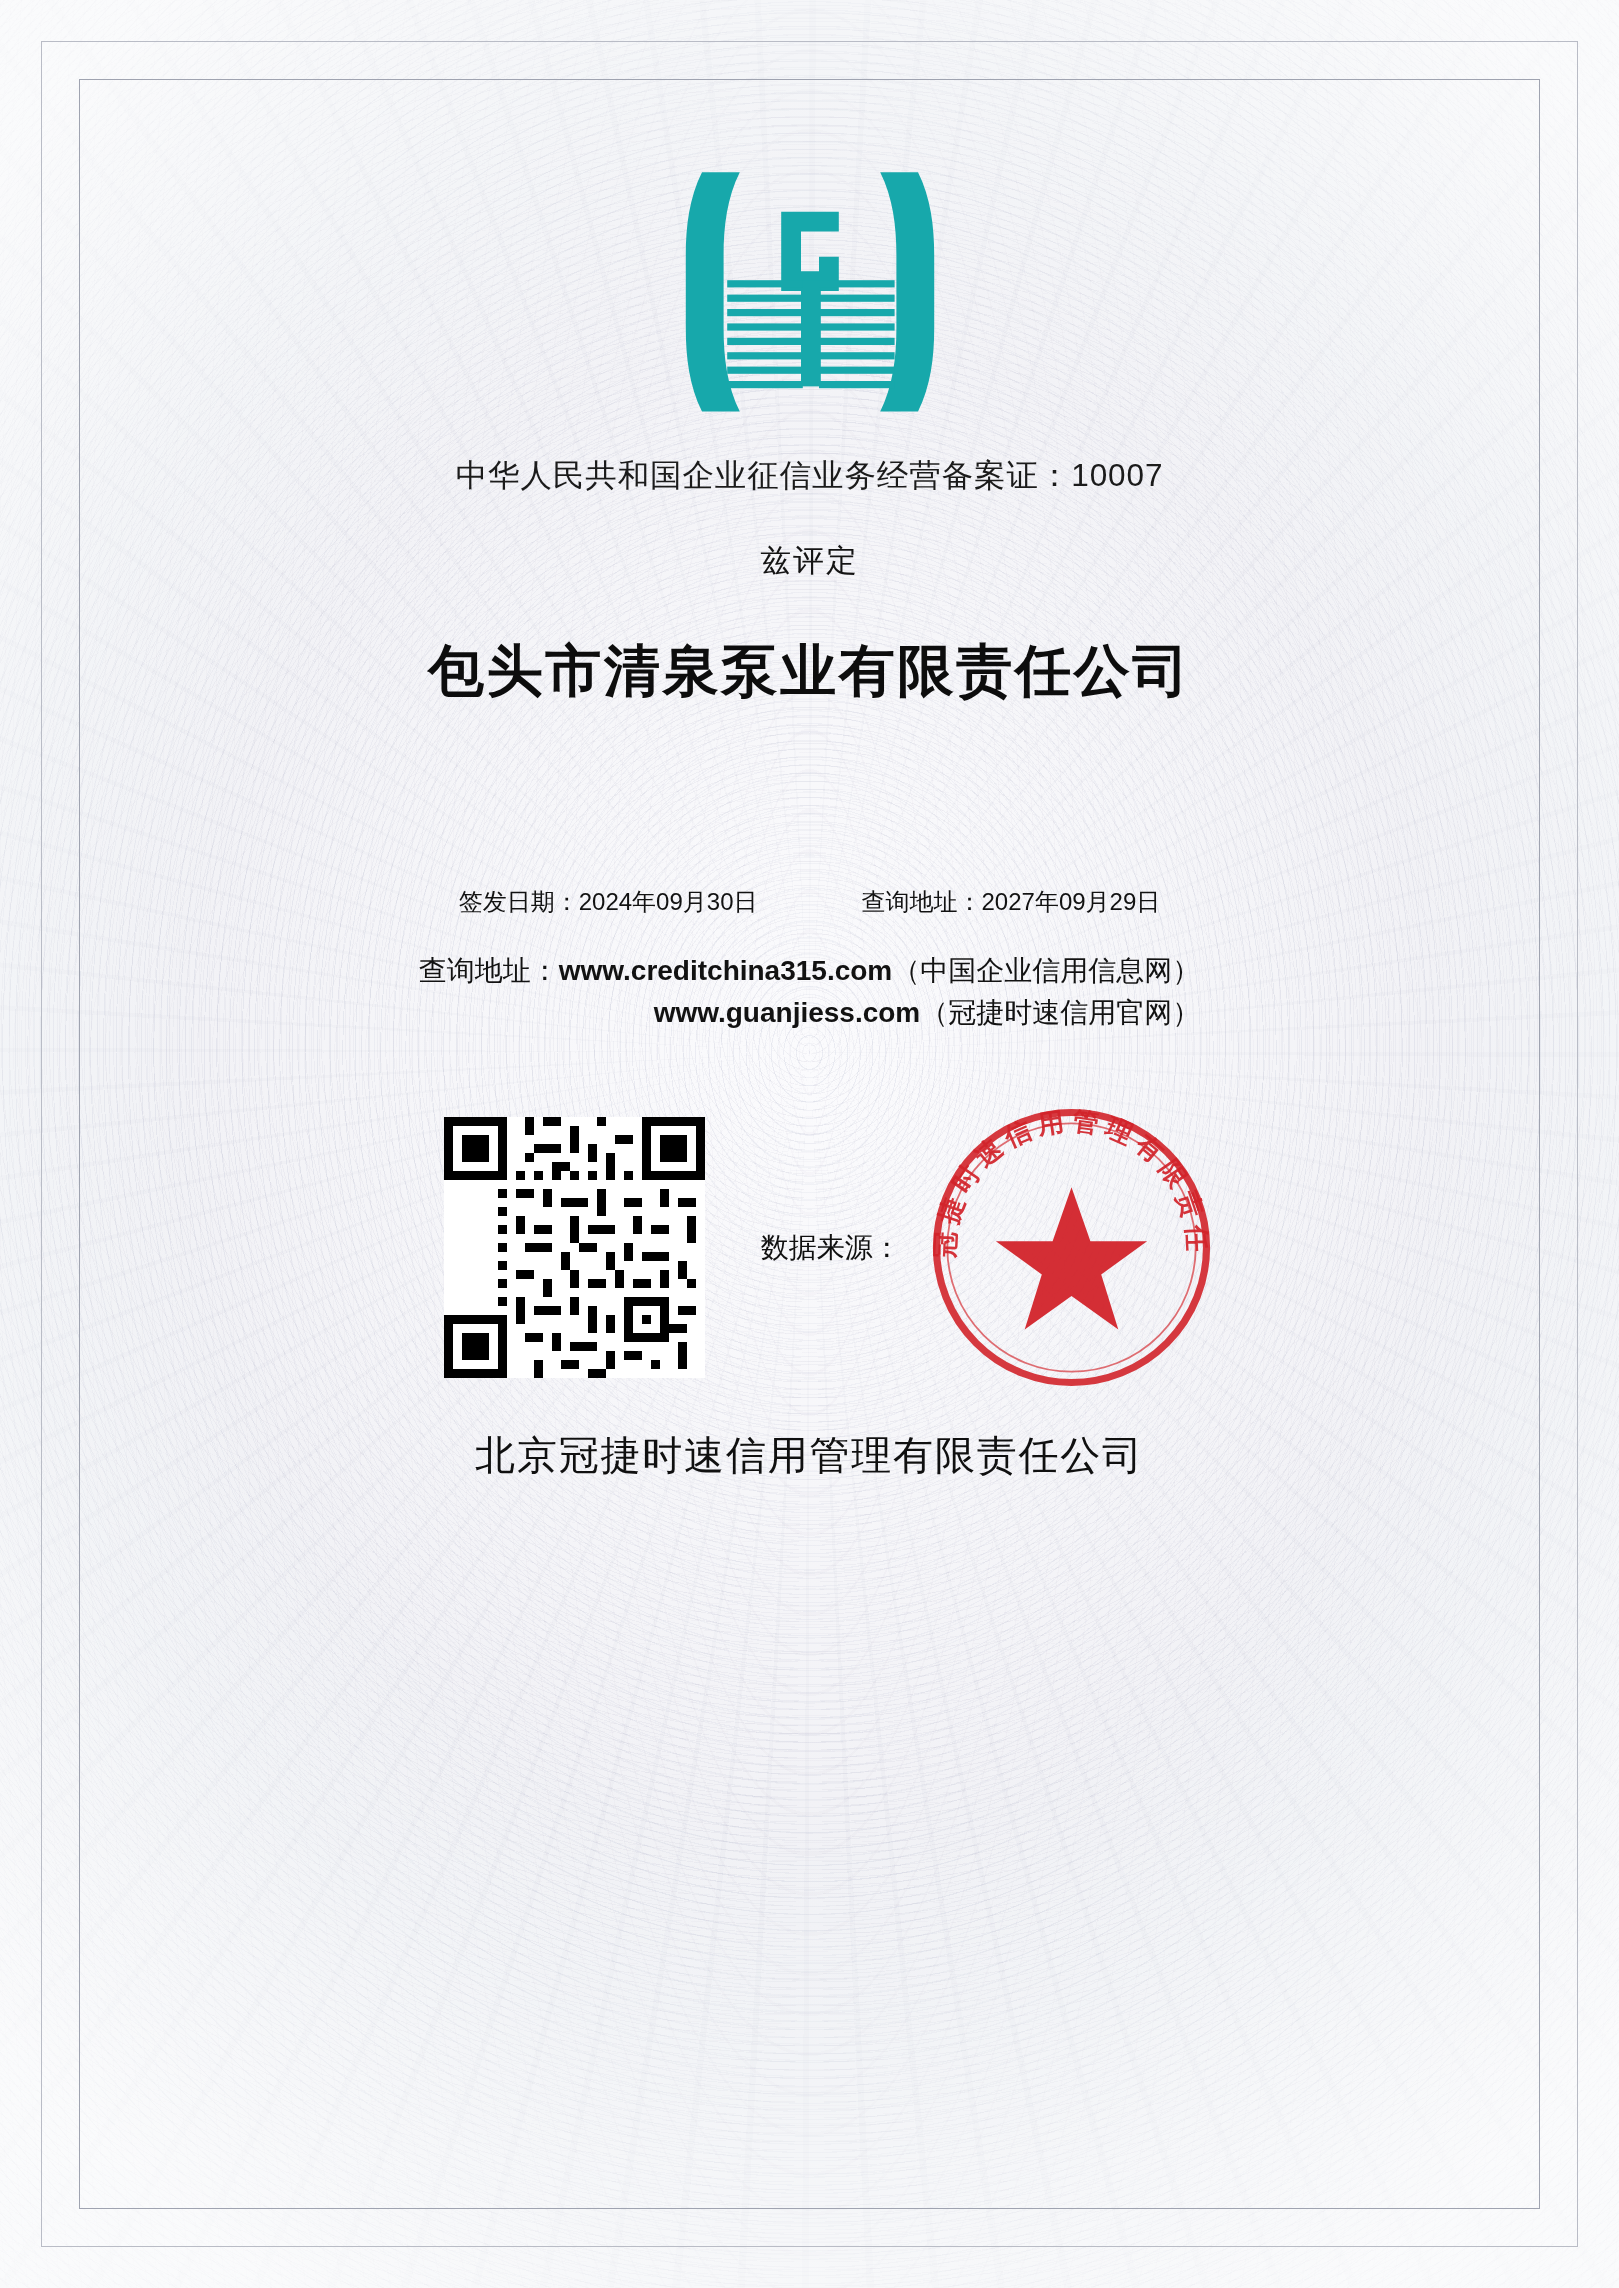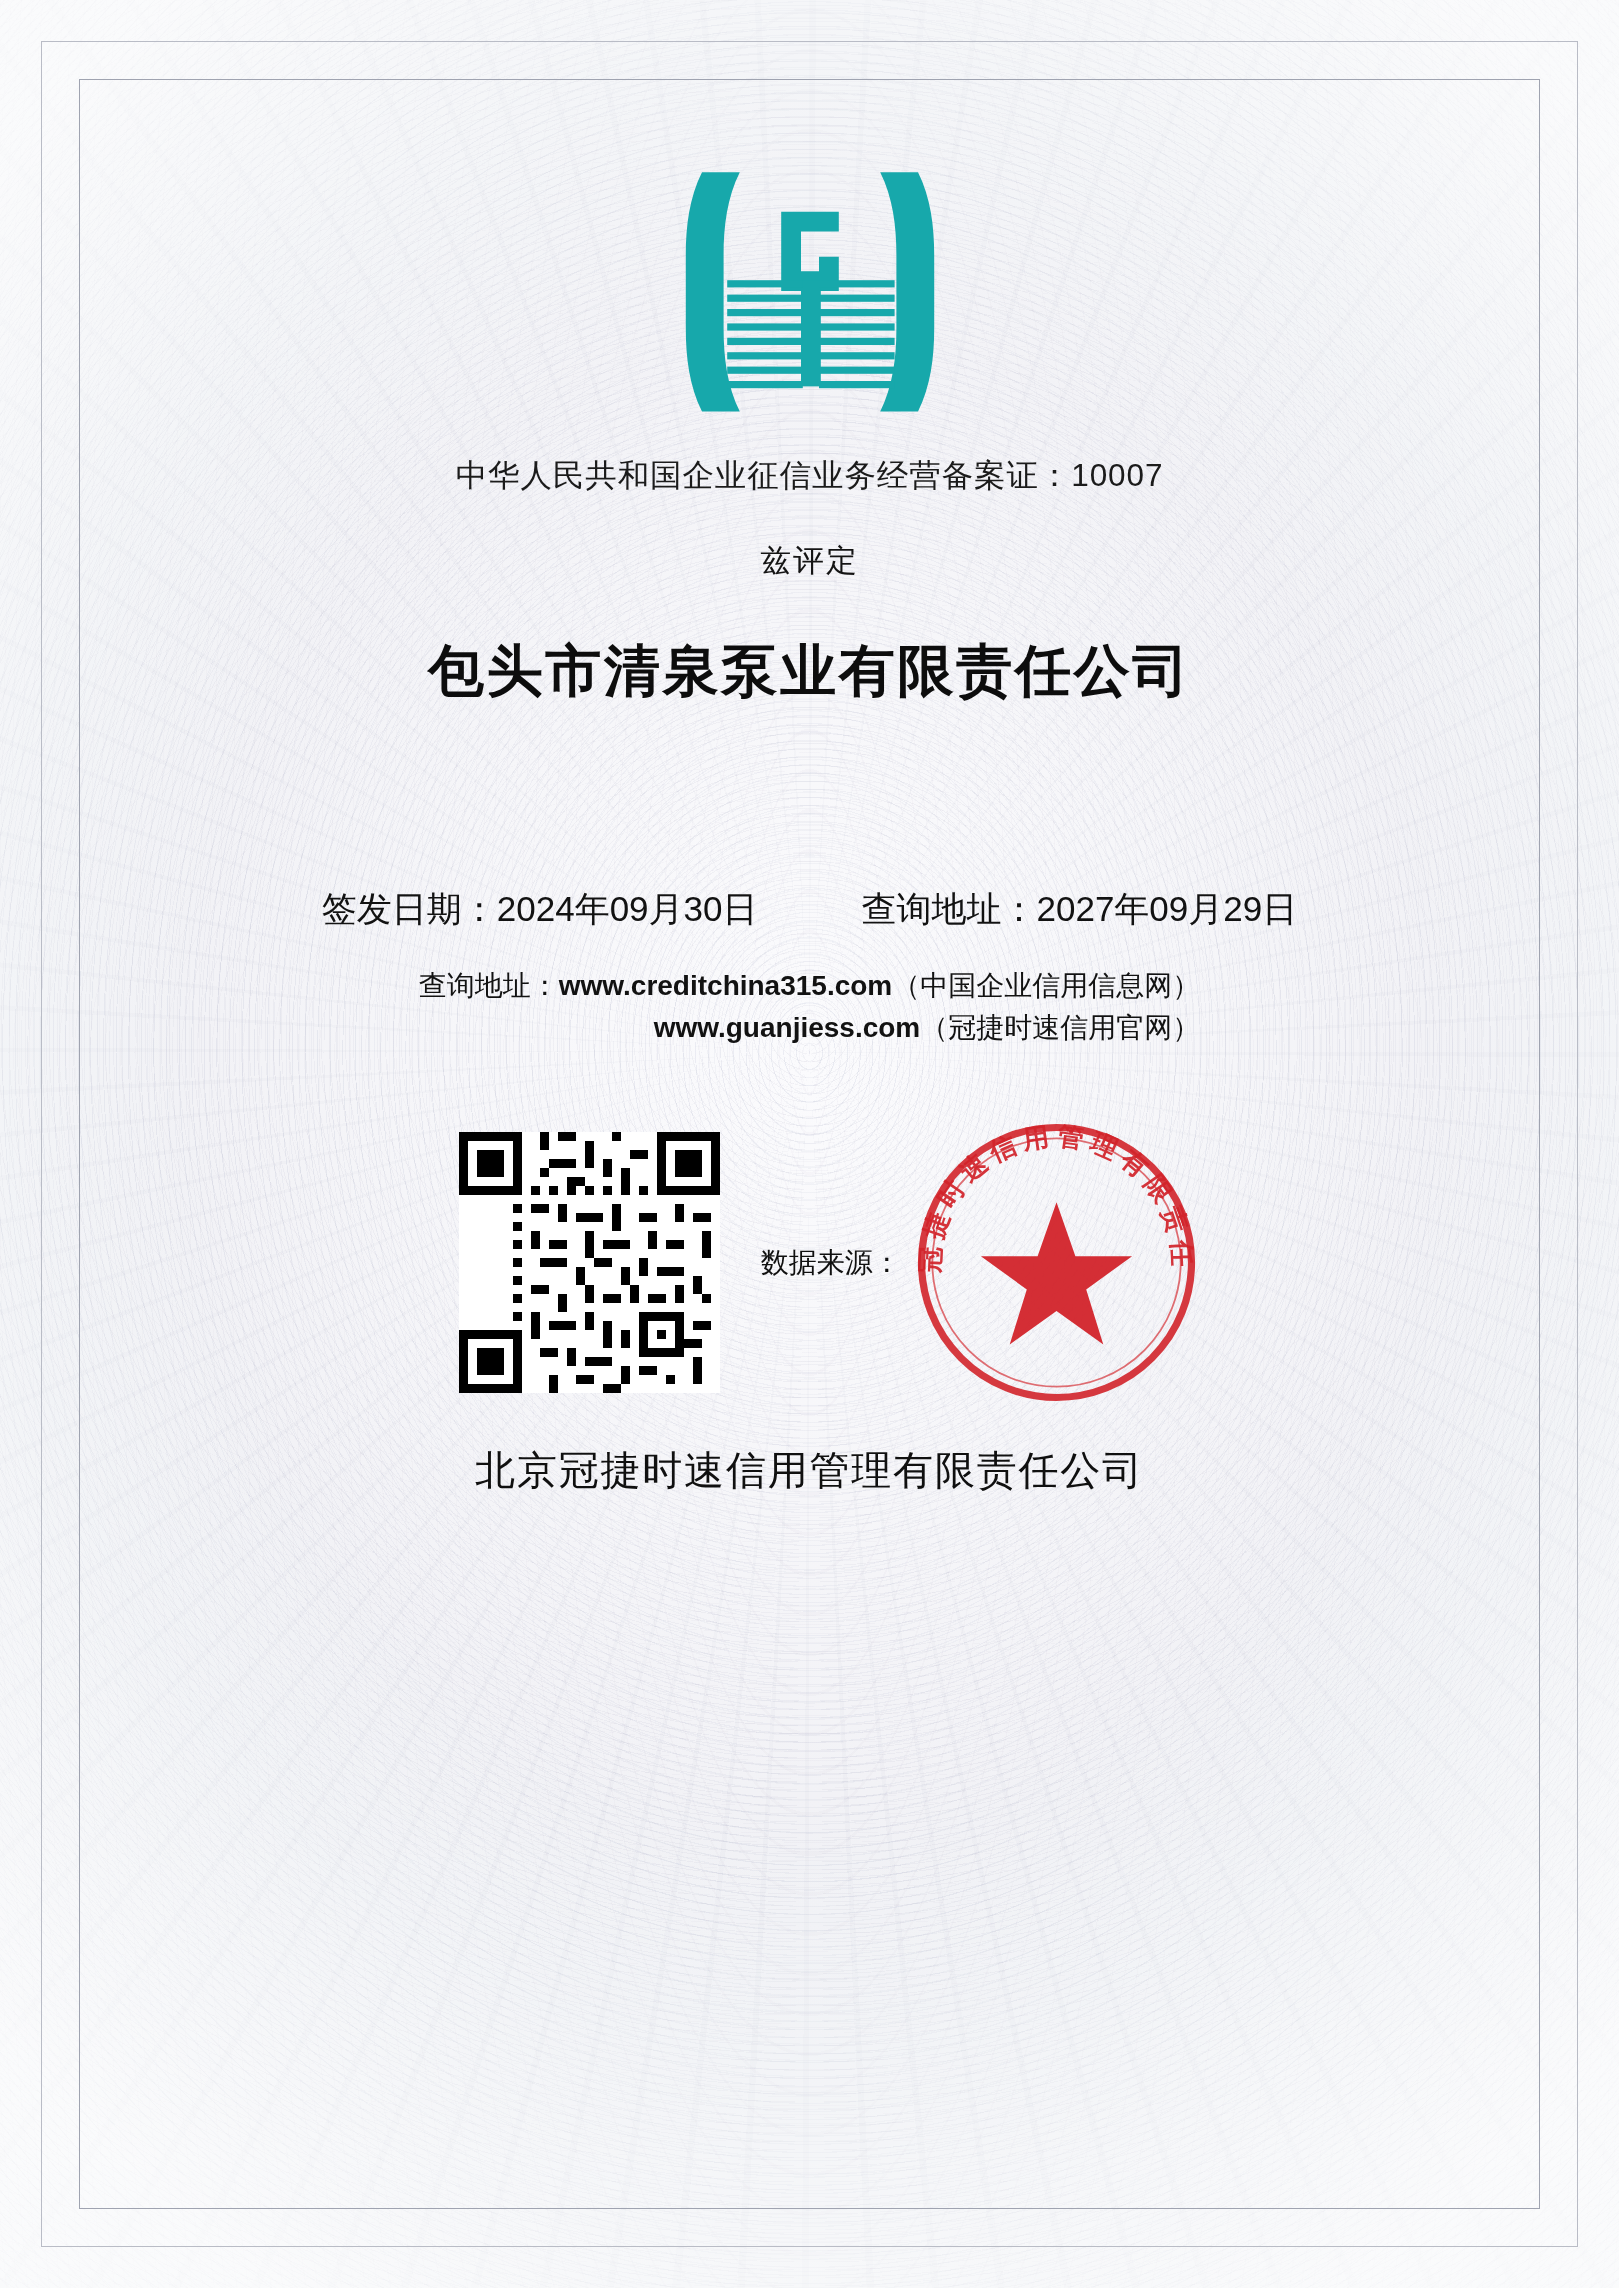--- a/index.html
+++ b/index.html
@@ -143,41 +143,41 @@
     letter-spacing: 2.7px;
     text-align: center;
   }
 
   .dates {
     margin-top: 176px;
     display: flex;
     justify-content: center;
     gap: 104px;
     color: #121212;
-    font-size: 35px;
+    font-size: 24px;
   }
 
   .addr-block {
     margin-top: 32px;
     text-align: right;
     color: #121212;
     font-size: 28px;
     line-height: 1.5;
   }
   .addr-block .bold {
     font-weight: bold;
   }
 
   .bottom-row {
     margin-top: 56px;
     width: 100%;
     display: flex;
     align-items: center;
     justify-content: center;
-    gap: 9px;
+    gap: 24px;
   }
 
   .qr {
     width: 261px;
     height: 261px;
     margin-left: 54px;
     background: #ffffff;
   }
 
   .source-label {

